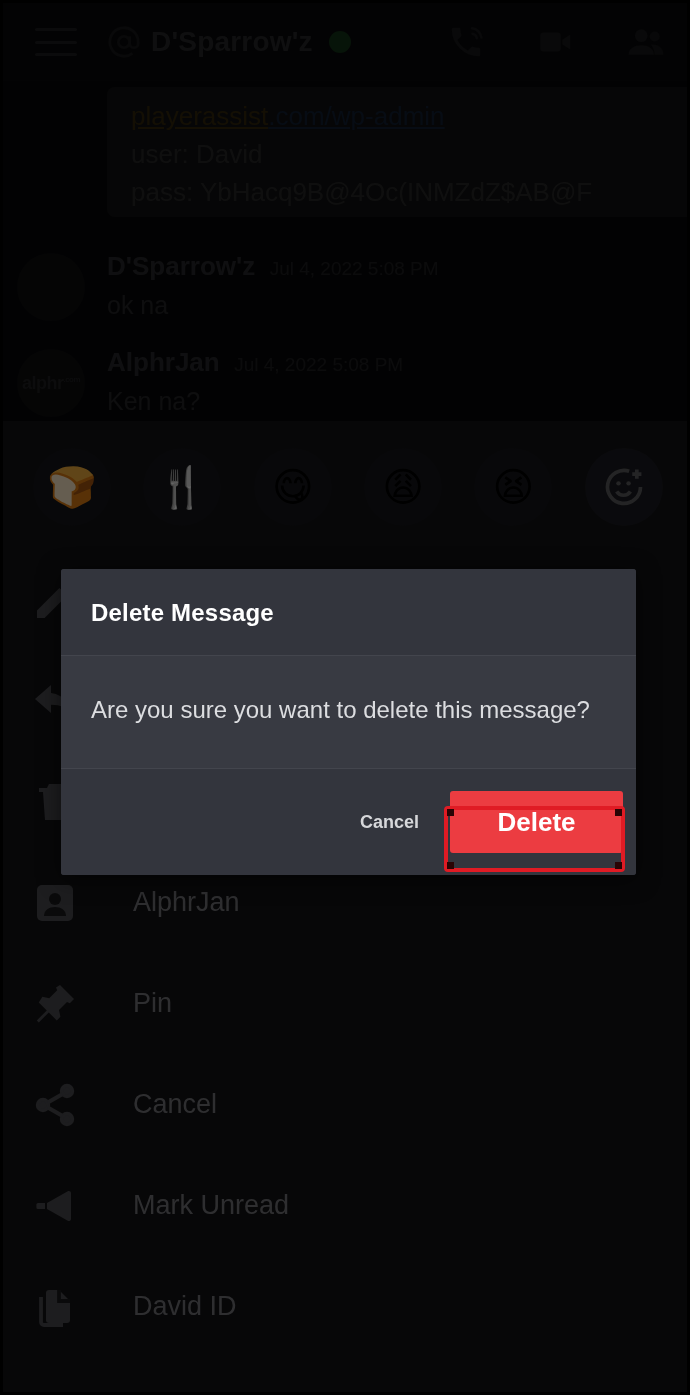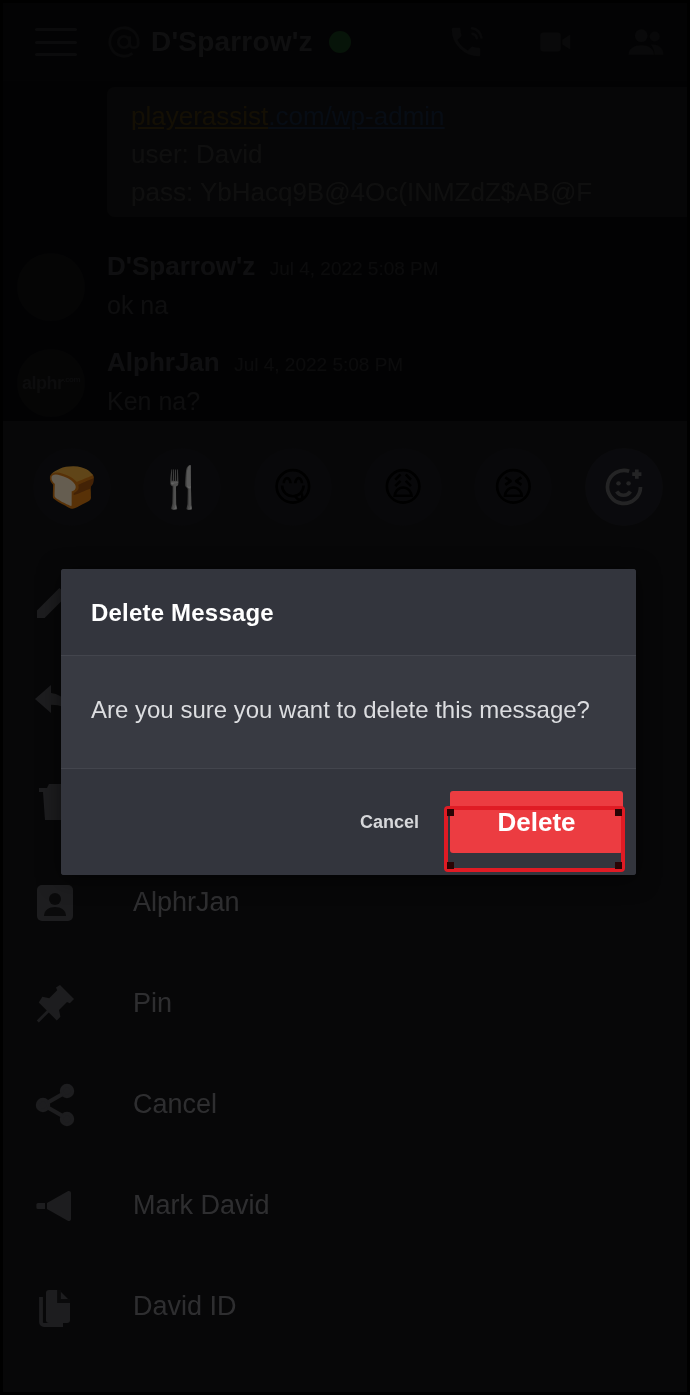--- a/index.html
+++ b/index.html
@@ -321,21 +321,21 @@
         </span>
         <span class="mi-label">Cancel</span>
       </div>
 
       <div class="menu-item">
         <span class="mi-icon">
           <svg viewBox="0 0 24 24" fill="currentColor">
               <path d="M20 5.5v13c0 .8-.9 1.3-1.6.9L8 13.5V10.5l10.4-5.9c.7-.4 1.6.1 1.6.9zM7 10.5v3H3.5a.8.8 0 01-.8-.8v-1.4c0-.4.4-.8.8-.8H7z"></path>
             </svg>
         </span>
-        <span class="mi-label">Mark David</span>
+        <span class="mi-label">Mark Unread</span>
       </div>
 
       <div class="menu-item">
         <span class="mi-icon">
           <svg viewBox="0 0 24 24" fill="none" stroke="currentColor" stroke-width="1.9">
             <path d="M9 3.5h5L19.5 9v9.5a1.5 1.5 0 01-1.5 1.5H9a1.5 1.5 0 01-1.5-1.5V5A1.5 1.5 0 019 3.5z" fill="currentColor" stroke="none"></path>
             <path d="M14 3.5V9h5.5" stroke="#1b1b1e"></path>
             <path d="M5 7v12.5A1.5 1.5 0 006.5 21H16"></path>
           </svg>
         </span>

